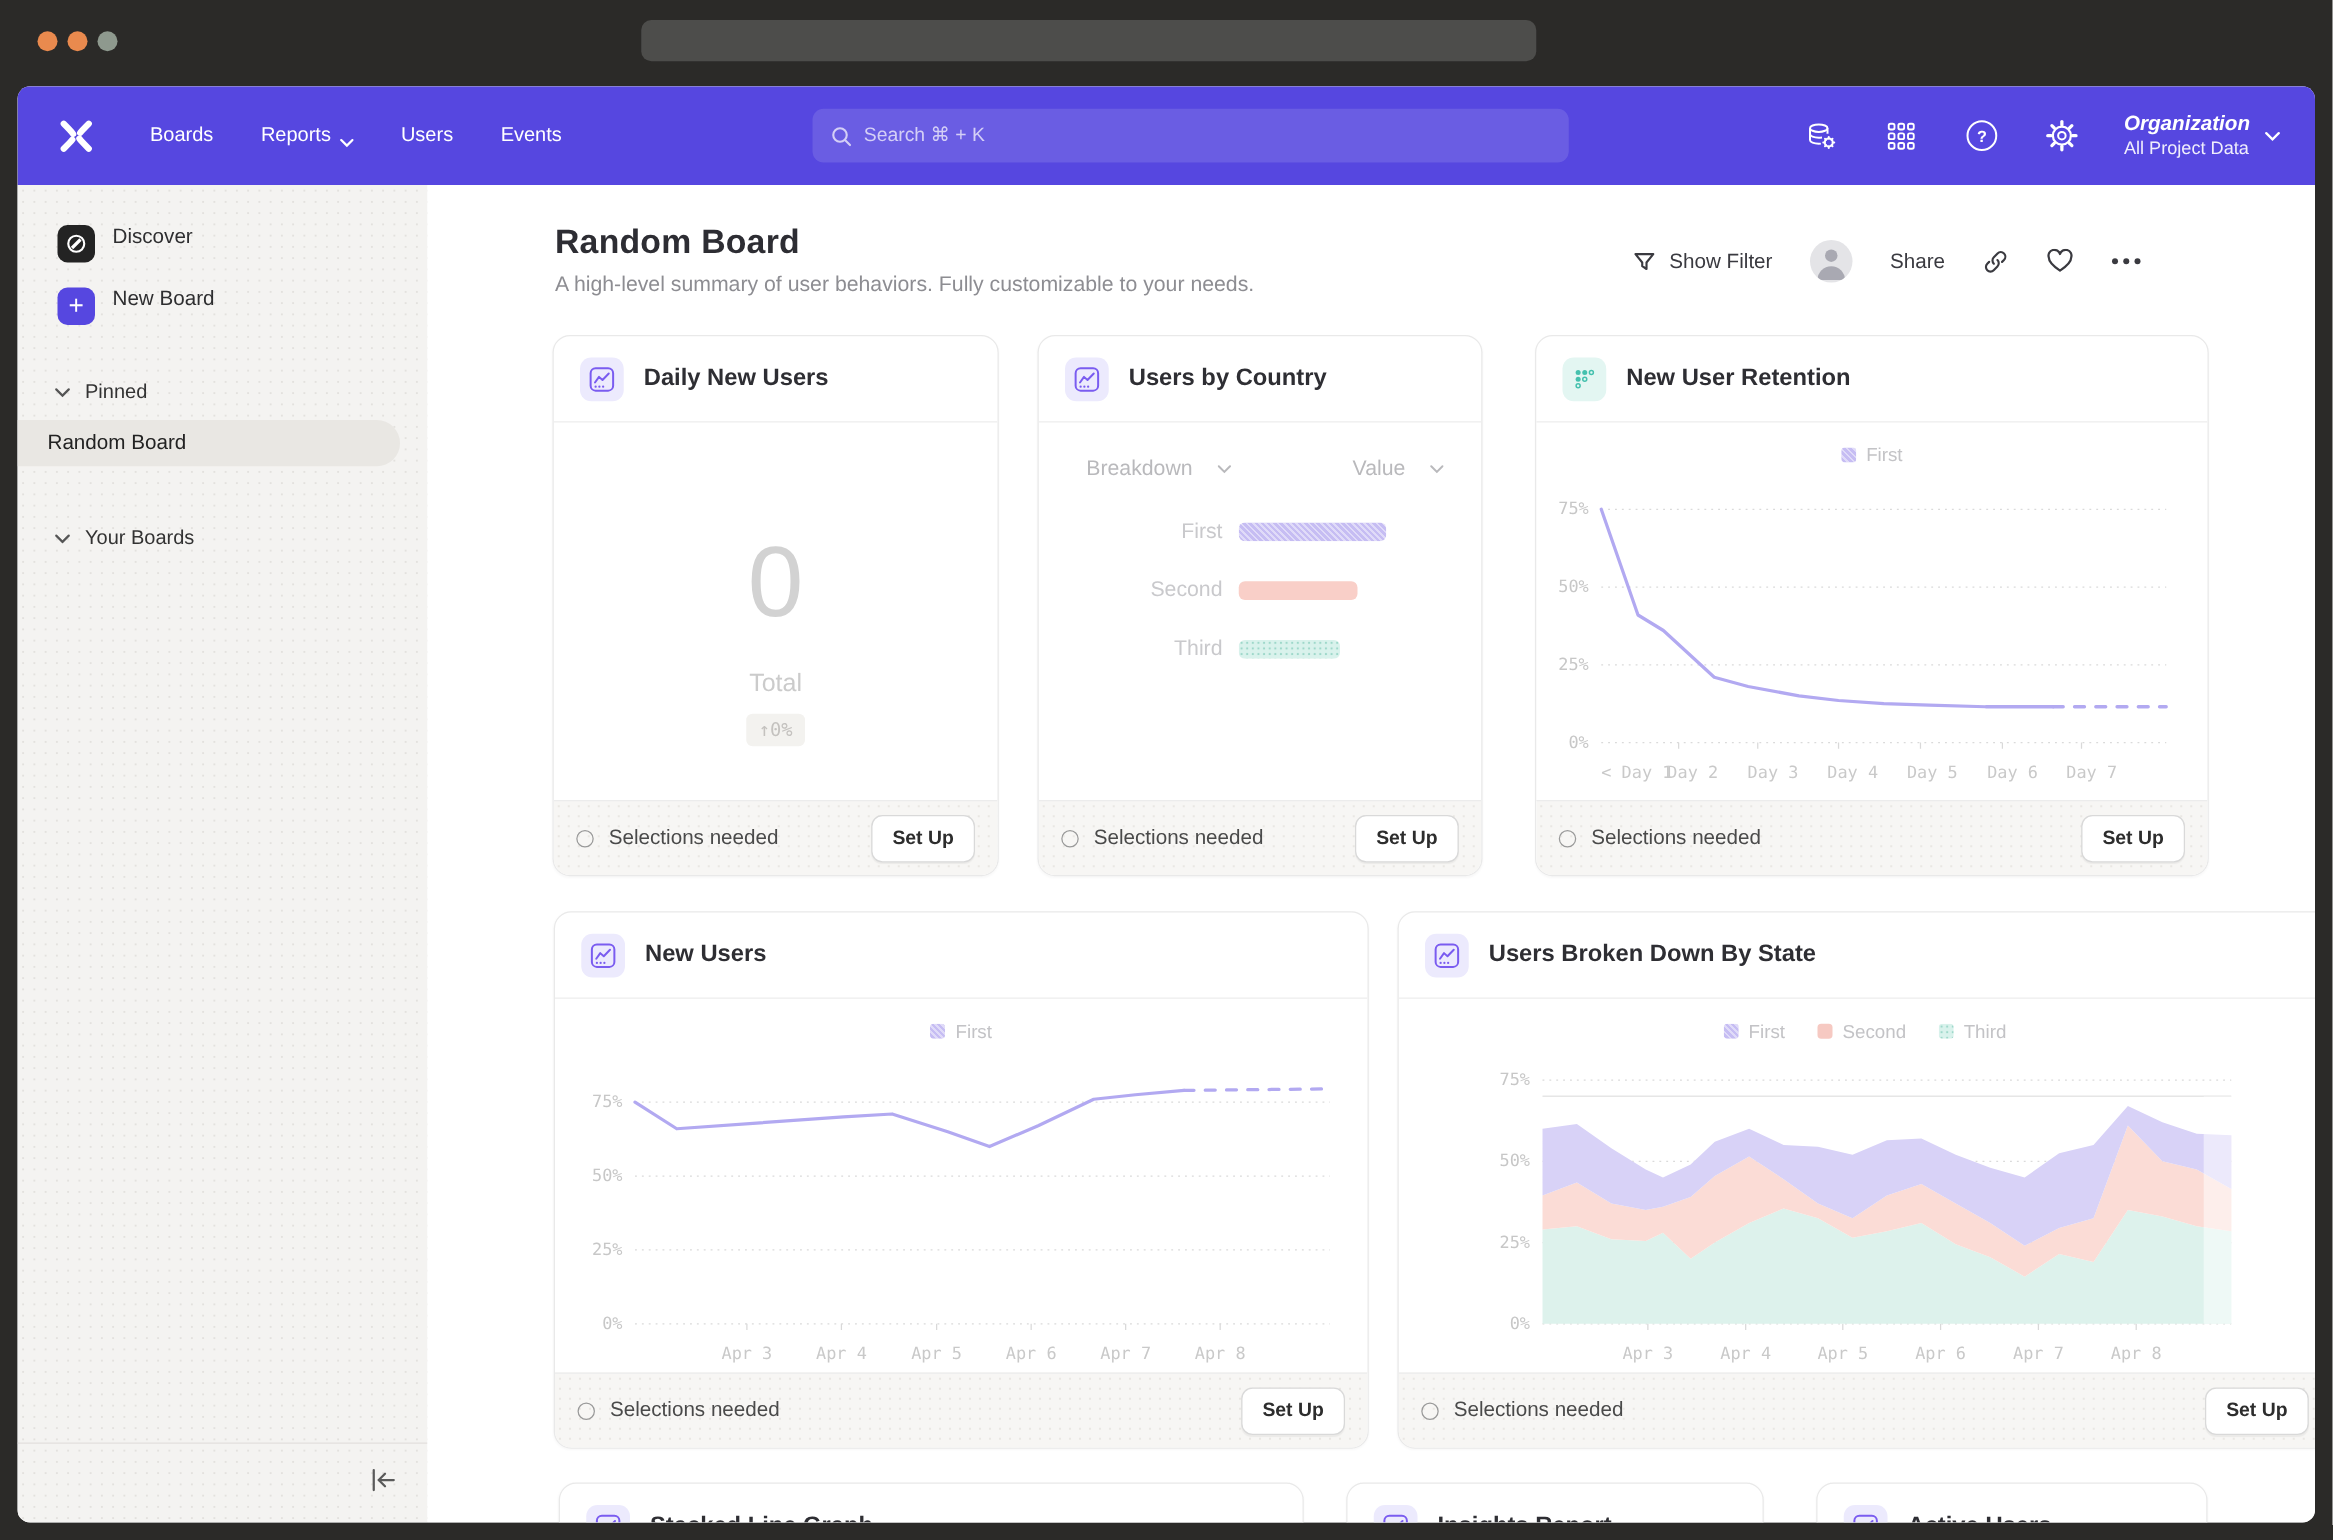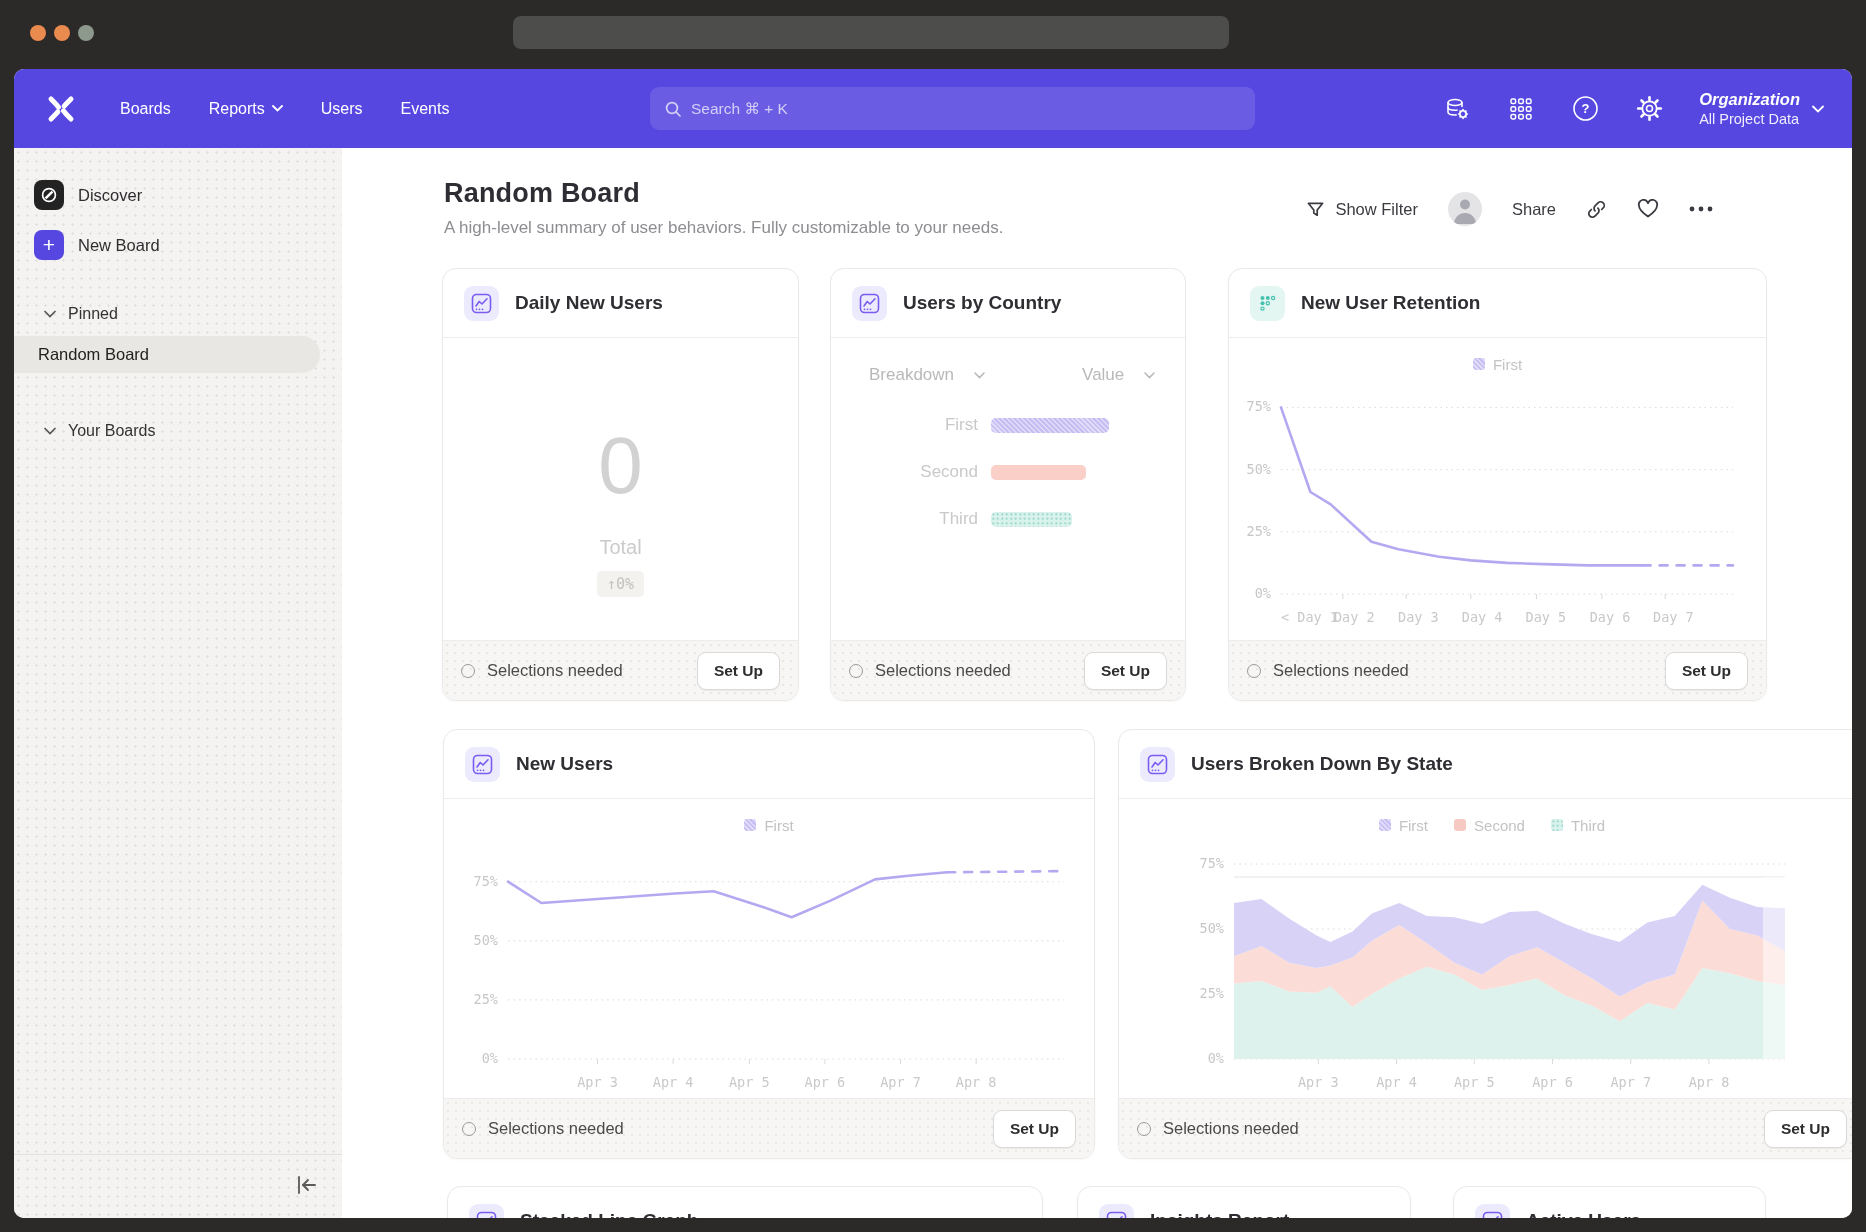--- a/index.html
+++ b/index.html
@@ -14,35 +14,35 @@
   .tl-2 { background:#e98a4e; }
   .tl-3 { background:#8e998e; }
   .address-pill { position:absolute; left:513px; top:16px; width:716px; height:33px; border-radius:8px; background:#4d4d4b; }
 
   .app { position:absolute; left:14px; top:69px; width:1838px; height:1149px; background:#ffffff; border-radius:10px; overflow:hidden; }
 
   
   .navbar { position:relative; height:79px; background:#5647e0; display:flex; align-items:center; color:#fff; }
   .nav-logo { margin-left:32px; width:30px; height:30px; flex:none; }
   .nav-items { display:flex; align-items:center; margin-left:30px; gap:10px; }
-  .nav-item { display:flex; align-items:center; gap:7px; padding:8px 14px; font-size:16px; font-weight:500; color:#fff; border-radius:8px; cursor:default; }
+  .nav-item { display:flex; align-items:flex-end; gap:7px; padding:8px 14px; font-size:16px; font-weight:500; color:#fff; border-radius:8px; cursor:default; }
   .search { position:absolute; left:636px; top:18px; width:605px; height:43px; background:rgba(255,255,255,0.12); border-radius:9px; display:flex; align-items:center; padding:0 14px; gap:9px; }
   .search-ph { font-size:15.5px; color:#d4cff6; }
   .nav-right { position:absolute; right:0; top:0; height:79px; display:flex; align-items:center; gap:36px; padding-right:28px; }
   .nav-ic { width:28px; height:28px; display:flex; align-items:center; justify-content:center; }
   .org { display:flex; align-items:center; gap:12px; }
   .org-txt { display:flex; flex-direction:column; line-height:1.25; }
   .org-name { font-size:16.5px; font-weight:700;font-style:italic; }
   .org-proj { font-size:14.5px; font-weight:400; color:#f0eefc; }
 
   
   .app-body { display:flex; height:1070px; }
   .sidebar { width:328px; flex:none; position:relative; background-color:#f4f3f1;
              background-image:radial-gradient(#e3e1de 1px, transparent 1.15px); background-size:9px 9px; }
-  .sb-item { display:flex; align-items:center; gap:14px; padding:10px 20px; font-size:16.5px; color:#2e2e30; font-weight:500; }
+  .sb-item { display:flex; gap:14px; padding:10px 32px; font-size:16.5px; color:#2e2e30; font-weight:500; }
   .sb-top { padding-top:22px; }
   .sb-iconbox { width:30px; height:30px; border-radius:8px; display:flex; align-items:center; justify-content:center; flex:none; }
   .sb-discover-box { background:#232323; }
   .sb-new-box { background:#5647e0; color:#fff; font-size:21px; font-weight:400; }
   .sb-section { display:flex; align-items:center; gap:12px; padding:9px 24px 9px 30px; font-size:16px; color:#333; margin-top:26px; }
   .sb-sel { margin-top:4px; background:#e9e7e3; border-radius:0 19px 19px 0; width:306px; padding:9px 0 9px 24px; font-size:16.5px; color:#222; }
   .sb-foot { position:absolute; left:0; right:0; bottom:0; height:64px; border-top:1px solid #e2e0dd; display:flex; align-items:center; justify-content:flex-end; padding-right:22px; }
 
   .main { position:relative; flex:1; background:#fff; overflow:hidden; }
 

